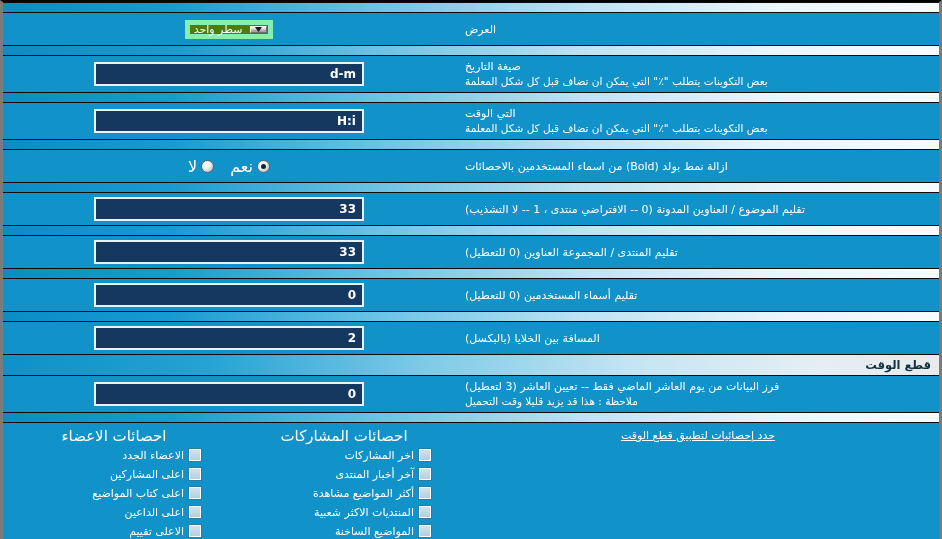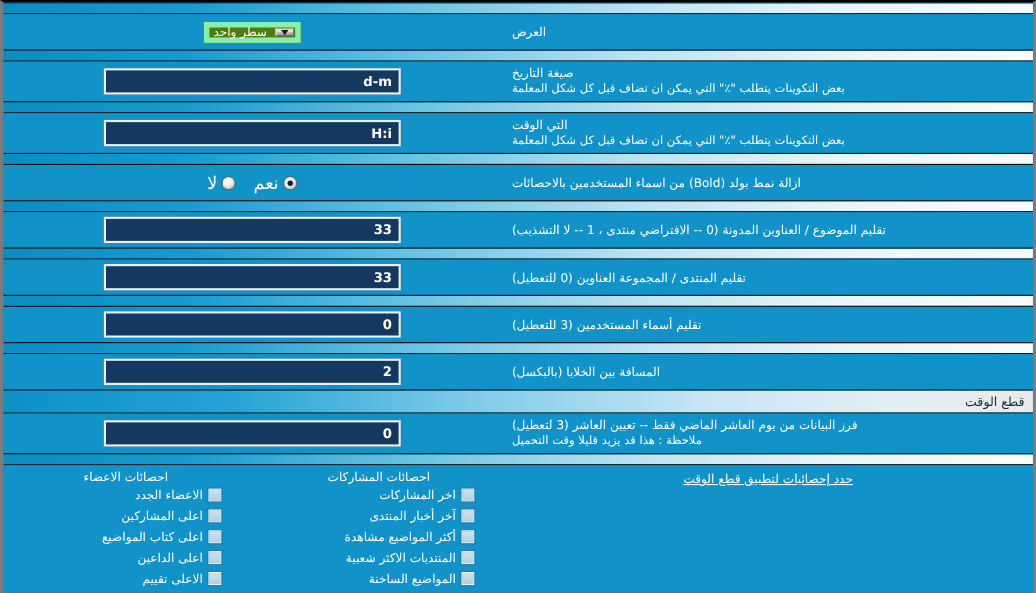--- a/index.html
+++ b/index.html
@@ -37,21 +37,21 @@
     border-top: 1px solid #0c0c0c;
     border-bottom: 1px solid #0c0c0c;
     background: linear-gradient(to left, #e9eaec 0%, #e3eef4 14%, #c6e5f3 32%, #7ecae7 55%, #24a3d4 78%, #0e91c7 100%);
     display: flex;
     align-items: center;
     justify-content: flex-start;
     padding: 0 8px 0 0;
   }
   .section-head .title {
     font-size: 11.5px;
-    font-weight: normal;
+    font-weight: bold;
     color: #10313f;
     letter-spacing: 0;
   }
 
   
   .row {
     display: flex;
     align-items: center;
     background: #1193ca;
     min-height: 32px;
@@ -184,21 +184,21 @@
     gap: 0;
   }
   .cb-col {
     width: 230px;
     display: flex;
     flex-direction: column;
     align-items: center;
   }
   .cb-col-title {
     color: #ffffff;
-    font-size: 11px;
+    font-size: 15px;
     margin-bottom: 4px;
     text-align: right;
   }
   .cb-row {
     display: flex;
     align-items: flex-start;
     justify-content: flex-start;
     direction: rtl;
     gap: 5px;
     height: 19px;
@@ -304,21 +304,21 @@
     </div>
     <div class="row-control">
       <input class="tinput" type="text" value="33" style="">
     </div>
   </div>
 
   <div class="sep"></div>
 
   <div class="row">
     <div class="row-label">
-      <span class="lbl-main">تقليم أسماء المستخدمين (3 للتعطيل)</span>
+      <span class="lbl-main">تقليم أسماء المستخدمين (0 للتعطيل)</span>
     </div>
     <div class="row-control">
       <input class="tinput" type="text" value="0" style="">
     </div>
   </div>
 
   <div class="sep"></div>
 
   <div class="row">
     <div class="row-label">

